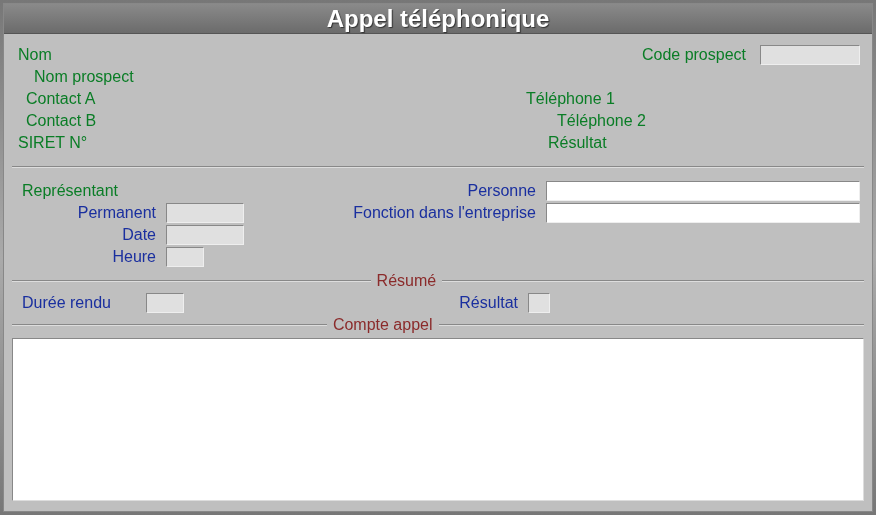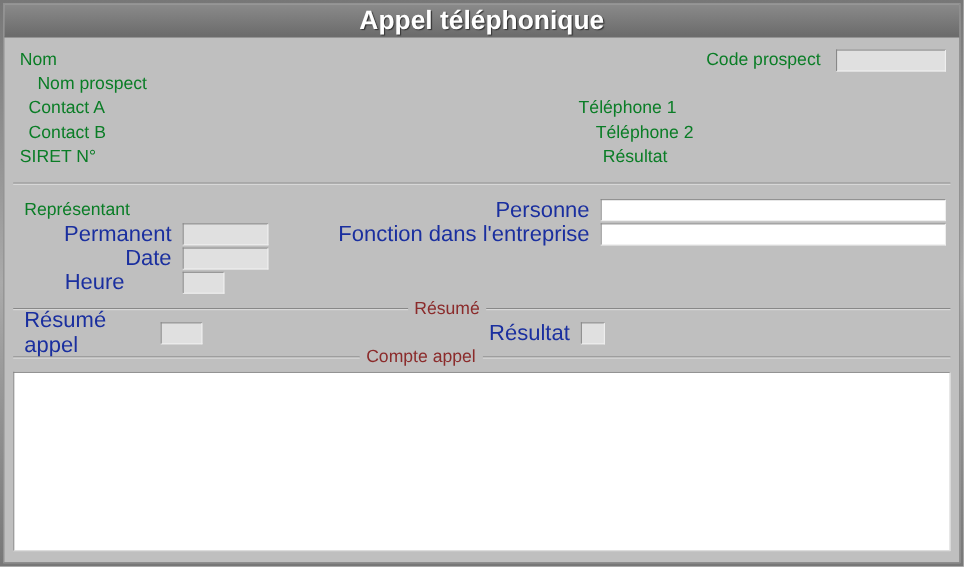--- a/index.html
+++ b/index.html
@@ -38,21 +38,21 @@
   }
   .section {
     padding: 4px 4px;
   }
   .row {
     display: flex;
     height: 22px;
     align-items: center;
   }
   .lbl-green { color: #0a7d26; font-size: 16px; }
-  .lbl-blue { color: #1a2f9f; font-size: 20px; text-align: right; }
+  .lbl-blue { color: #1a2f9f; font-size: 16px; text-align: right; }
   .input {
     height: 20px;
     background: #e0e0e0;
     border-top: 1px solid #888;
     border-left: 1px solid #888;
     border-right: 1px solid #eee;
     border-bottom: 1px solid #eee;
     padding: 0 3px;
     font-size: 14px;
   }
@@ -115,21 +115,21 @@
       </div>
       <div class="row">
         <span class="lbl-green" style="width:260px; padding-left:10px;">Contact A</span>
         <span style="flex:1"></span>
         <span class="lbl-green" style="width:120px; text-align:left;">Téléphone 1</span>
         <span style="width:214px;"></span>
       </div>
       <div class="row">
         <span class="lbl-green" style="width:260px; padding-left:10px;">Contact B</span>
         <span style="flex:1"></span>
-        <span class="lbl-green" style="width:120px; text-align:center;">Téléphone 2</span>
+        <span class="lbl-green" style="width:120px; text-align:right;">Téléphone 2</span>
         <span style="width:214px;"></span>
       </div>
       <div class="row">
         <span class="lbl-green" style="width:260px; padding-left:2px;">SIRET N°</span>
         <span style="flex:1"></span>
         <span class="lbl-green" style="width:120px; text-align:left; padding-left:22px;">Résultat</span>
         <span style="width:214px;"></span>
       </div>
     </div>
 
@@ -149,34 +149,34 @@
         <input class="input" style="width: 78px;" value="">
         <span style="width:22px;"></span>
         <span class="lbl-blue" style="width:280px; padding-right:10px;">Fonction dans l'entreprise</span>
         <input class="input input-white" style="flex: 1 1 0%;" value="">
       </div>
       <div class="row">
         <span class="lbl-blue" style="width:150px; padding-right:10px;">Date</span>
         <input class="input" style="width: 78px;" value="">
       </div>
       <div class="row">
-        <span class="lbl-blue" style="width:150px; padding-right:10px;text-align:center;">Heure</span>
+        <span class="lbl-blue" style="width:150px; padding-right:10px;">Heure</span>
         <input class="input" style="width: 38px;" value="">
       </div>
     </div>
 
     <div class="hr-wrap">
       <div class="hr-line" style="flex:0.85"></div>
       <span class="hr-label">Résumé</span>
       <div class="hr-line"></div>
     </div>
 
     <div class="section" style="padding:2px 4px;">
       <div class="row">
-        <span class="lbl-blue" style="width:130px; padding-right:10px; text-align:left; padding-left:6px;">Résumé appel</span>
+        <span class="lbl-blue" style="width:130px; padding-right:10px; text-align:left; padding-left:6px;">Durée rendu</span>
         <input class="input" style="width: 38px;" value="">
         <span style="flex:1"></span>
         <span class="lbl-blue" style="width:100px; padding-right:10px;">Résultat</span>
         <input class="input" style="width: 22px;" value="">
         <span style="width:310px;"></span>
       </div>
     </div>
 
     <div class="hr-wrap">
       <div class="hr-line" style="flex:0.74"></div>

